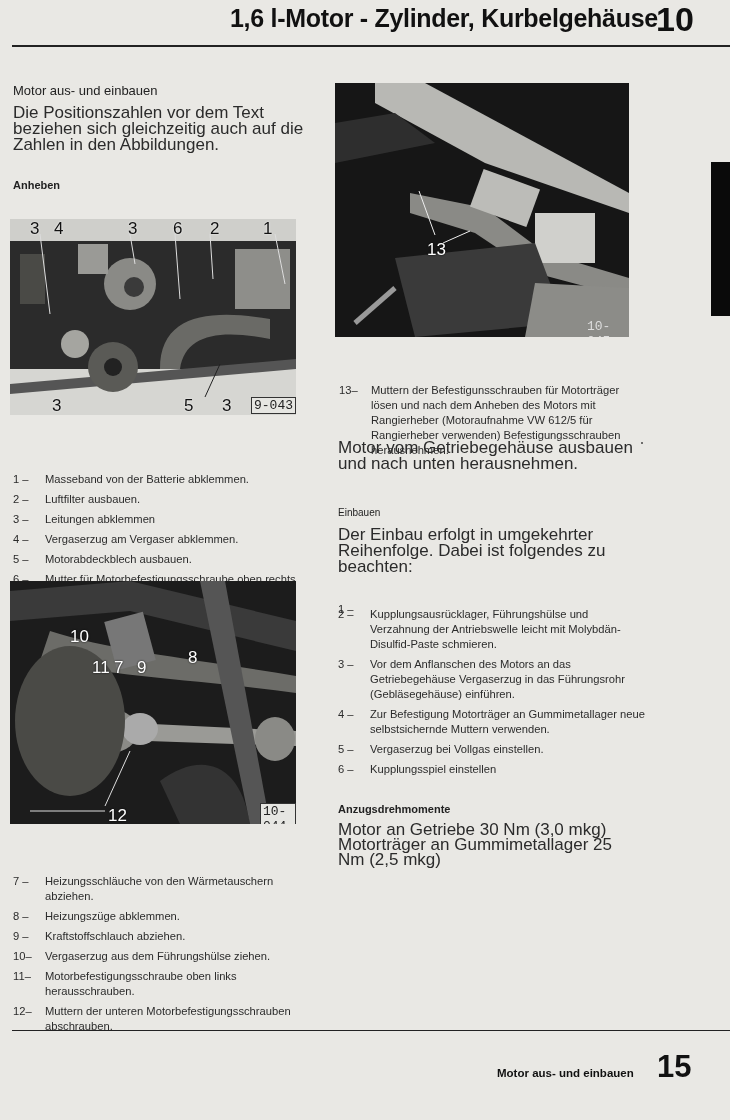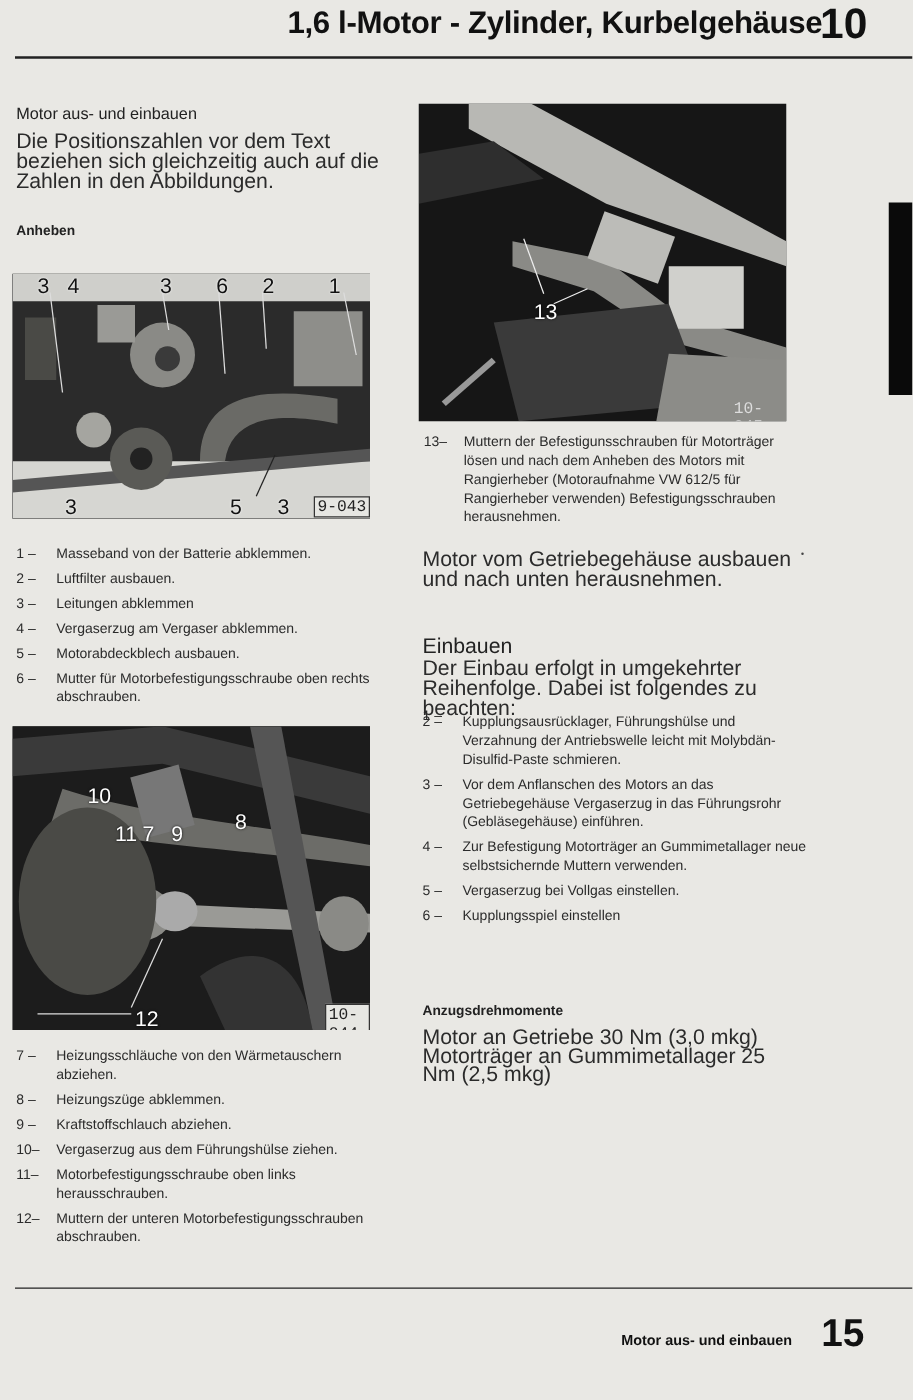--- a/index.html
+++ b/index.html
@@ -18,21 +18,21 @@
     left: 656px; top: 0px; font-size: 34px; font-weight: bold; color: #111;
   }
   .rule-top { left: 12px; top: 45px; width: 718px; height: 2px; background: #222; }
   .rule-bottom { left: 12px; top: 1030px; width: 718px; height: 1px; background: #222; }
   .side-tab { left: 711px; top: 162px; width: 19px; height: 154px; background: #0a0a0a; }
 
   .section-title { font-size: 13px; color: #222; }
   .body-text { font-size: 17px; line-height: 16px; color: #2b2b2b; }
   .subhead { font-size: 11px; font-weight: bold; color: #222; }
 
-  .steps { font-size: 11.2px; line-height: 15px; color: #2b2b2b; }
+  .steps { font-size: 11.2px; line-height: 15px; color: #2b2b2b; margin-top: 36px; }
   .step { position: relative; padding-left: 32px; margin-bottom: 5px; }
   .step .num { position: absolute; left: 0; top: 0; width: 30px; white-space: nowrap; }
 
   .photo {
     background: #1a1a1a; overflow: hidden;
   }
   .photo svg { display: block; }
   .callout {
     position: absolute; font-size: 17px; color: #fff; font-weight: normal;
     text-shadow: 0 0 2px #000;
@@ -153,21 +153,21 @@
   <span class="fig-id" style="left:250px; top:236px; background:transparent; border:none; color:#ddd;">10-045</span>
 </div>
 
 <div class="abs steps" style="left:339px; top:347px; width:300px;">
   <div class="step"><span class="num"><span>13</span>–</span><span>Muttern der Befestigunsschrauben für Motorträger lösen und nach dem Anheben des Motors mit Rangierheber (Motoraufnahme VW 612/5 für Rangierheber verwenden) Befestigungsschrauben herausnehmen.</span></div>
 </div>
 
 <div class="abs body-text" style="left:338px; top:440px; width:300px;">Motor vom Getriebegehäuse ausbauen und nach unten herausnehmen.</div>
 <span class="speck" style="left:641px; top:442px; width:2px; height:2px;"></span>
 
-<div class="abs subhead" style="left:338px; top:507px; font-weight:normal; font-size:17px;">Einbauen</div>
+<div class="abs subhead" style="left:338px; top:507px; font-weight:normal; font-size:10px;">Einbauen</div>
 <div class="abs body-text" style="left:338px; top:527px; width:285px;">Der Einbau erfolgt in umgekehrter Reihenfolge. Dabei ist folgendes zu beachten:</div>
 
 <div class="abs steps" style="left:338px; top:566px; width:310px;">
   <div class="step"><span class="num"><span>1</span> –</span></div>
   <div class="step"><span class="num"><span>2</span> –</span><span>Kupplungsausrücklager, Führungshülse und Verzahnung der Antriebswelle leicht mit Molybdän-Disulfid-Paste schmieren.</span></div>
   <div class="step"><span class="num"><span>3</span> –</span><span>Vor dem Anflanschen des Motors an das Getriebegehäuse Vergaserzug in das Führungsrohr (Gebläsegehäuse) einführen.</span></div>
   <div class="step"><span class="num"><span>4</span> –</span><span>Zur Befestigung Motorträger an Gummimetallager neue selbstsichernde Muttern verwenden.</span></div>
   <div class="step"><span class="num"><span>5</span> –</span><span>Vergaserzug bei Vollgas einstellen.</span></div>
   <div class="step"><span class="num"><span>6</span> –</span><span>Kupplungsspiel einstellen</span></div>
 </div>

